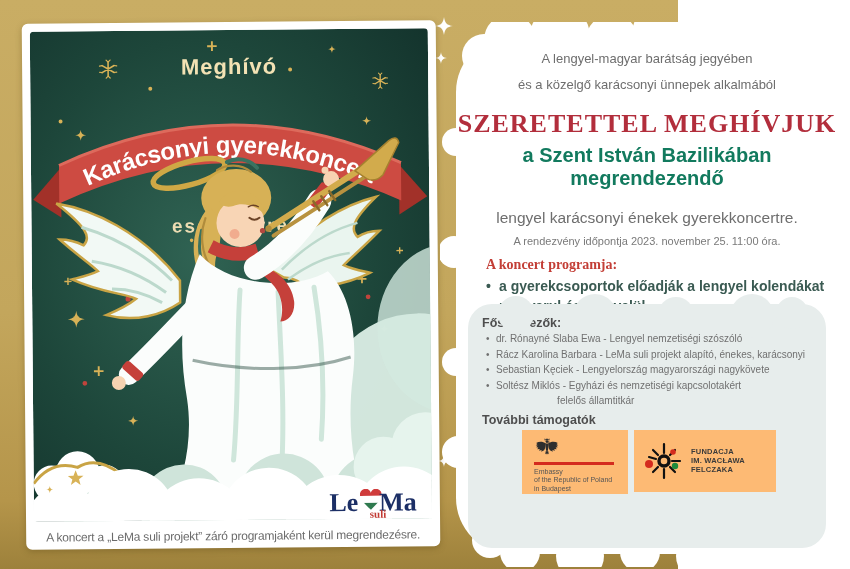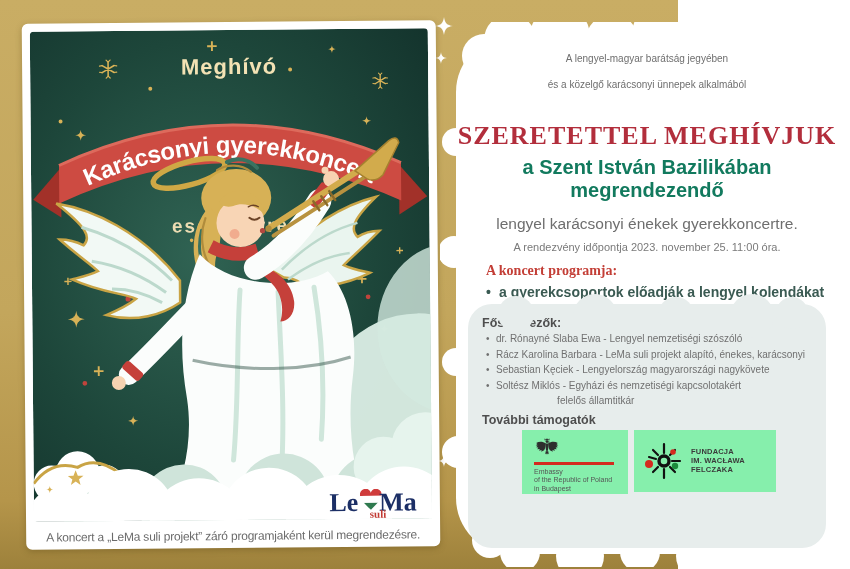--- a/index.html
+++ b/index.html
@@ -12,45 +12,45 @@
   
   .card{position:absolute;left:24px;top:22px;width:414px;height:526px;background:#fff;
     border-radius:6px;box-shadow:0 2px 6px rgba(90,70,20,.35);transform:rotate(-.5deg);}
   .poster-wrap{position:absolute;left:8px;top:8px;width:398px;height:490px;}
   .caption{position:absolute;left:0;right:0;bottom:1px;height:22px;line-height:22px;text-align:center;
     color:#6b6b6b;font-size:12px;letter-spacing:-0.2px;}
 
   
   .bubble-bg{position:absolute;left:440px;top:22px;width:410px;height:545px;}
   .bubble-content{position:absolute;left:456px;top:36px;width:382px;height:518px;text-align:center;}
-  .intro{font-size:10px;line-height:26px;color:#6e6e6e;}
+  .intro{font-size:13px;line-height:26px;color:#6e6e6e;}
   .intro-block{padding-top:10px;}
-  .title{margin-top:23px;font-family:"Liberation Serif",serif;font-size:26px;font-weight:700;
+  .title{margin-top:11px;font-family:"Liberation Serif",serif;font-size:26px;font-weight:700;
     letter-spacing:1px;color:#b22e3c;}
   .subtitle{margin-top:5px;font-size:20px;font-weight:700;color:#127a5e;}
-  .lead{margin-top:13px;font-size:15.5px;color:#6e6e6e;}
+  .lead{margin-top:19px;font-size:15.5px;color:#6e6e6e;}
   .datetime{margin-top:8px;font-size:11px;color:#7a7a7a;}
   .program{margin:10px 0 0 30px;text-align:left;}
   .p-head{font-size:14px;font-weight:700;color:#c33e36;font-family:Liberation Serif, serif;}
   .program ul{margin:3px 0 0 0;padding:0;list-style:none;}
   .program li{position:relative;padding-left:13px;font-size:14px;font-weight:700;color:#3a5a52;line-height:20px;}
   .program li::before{content:"•";position:absolute;left:0;color:#3a5a52;}
   .program li span{white-space:pre;}
 
   .panel{position:absolute;left:12px;right:12px;top:268px;bottom:6px;background:#e7edec;
     border-radius:24px;padding:8px 10px 2px 14px;text-align:left;}
   .bump{position:absolute;background:#e7edec;border-radius:50%;}
   .panel h3{margin:4px 0 1px 0;font-size:12.5px;color:#4e4e4e;}
   .panel ul{margin:0;padding:0;list-style:none;}
   .panel li{position:relative;padding-left:14px;font-size:10px;color:#707070;line-height:15.5px;}
   .panel li::before{content:"•";position:absolute;left:4px;color:#707070;}
   .panel li span{white-space:pre;}
 
   .logos{display:flex;justify-content:center;align-items:flex-start;gap:6px;margin-top:3px;}
-  .logo{background:#86efac;}
+  .logo{background:#fdba74;}
   .logo.embassy{width:106px;height:64px;padding:4px 0 0 12px;box-sizing:border-box;}
   .redline{width:80px;height:3px;background:#d42b1e;margin:2px 0 3px 0;}
   .logo-lines{font-size:7px;line-height:8.5px;color:#555;}
   .logo.felczak{width:142px;height:62px;display:flex;align-items:center;gap:5px;padding-left:8px;box-sizing:border-box;}
   .felczak-lines{font-size:7.5px;font-weight:700;line-height:9px;color:#3a3a3a;letter-spacing:.2px;}
 </style>
 </head>
 <body>
 
 <svg width="0" height="0" style="position:absolute" aria-hidden="true">

